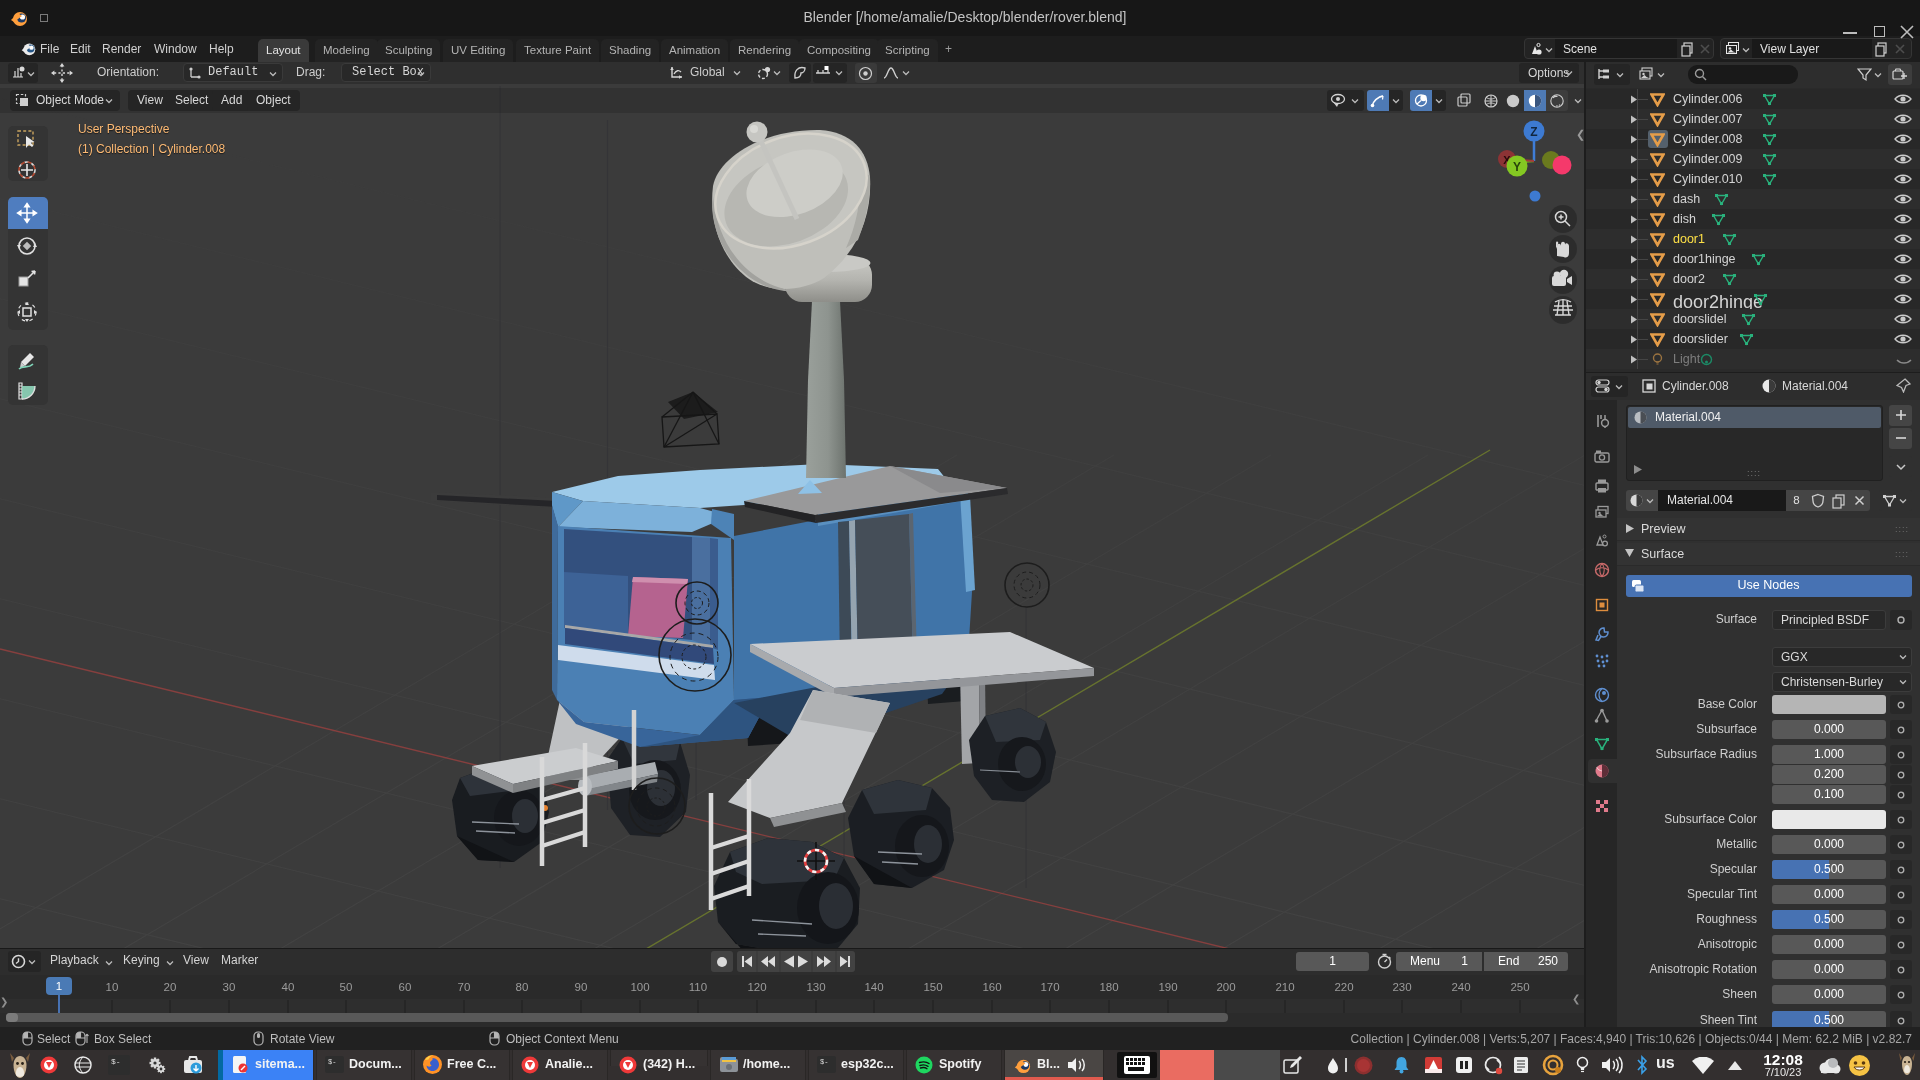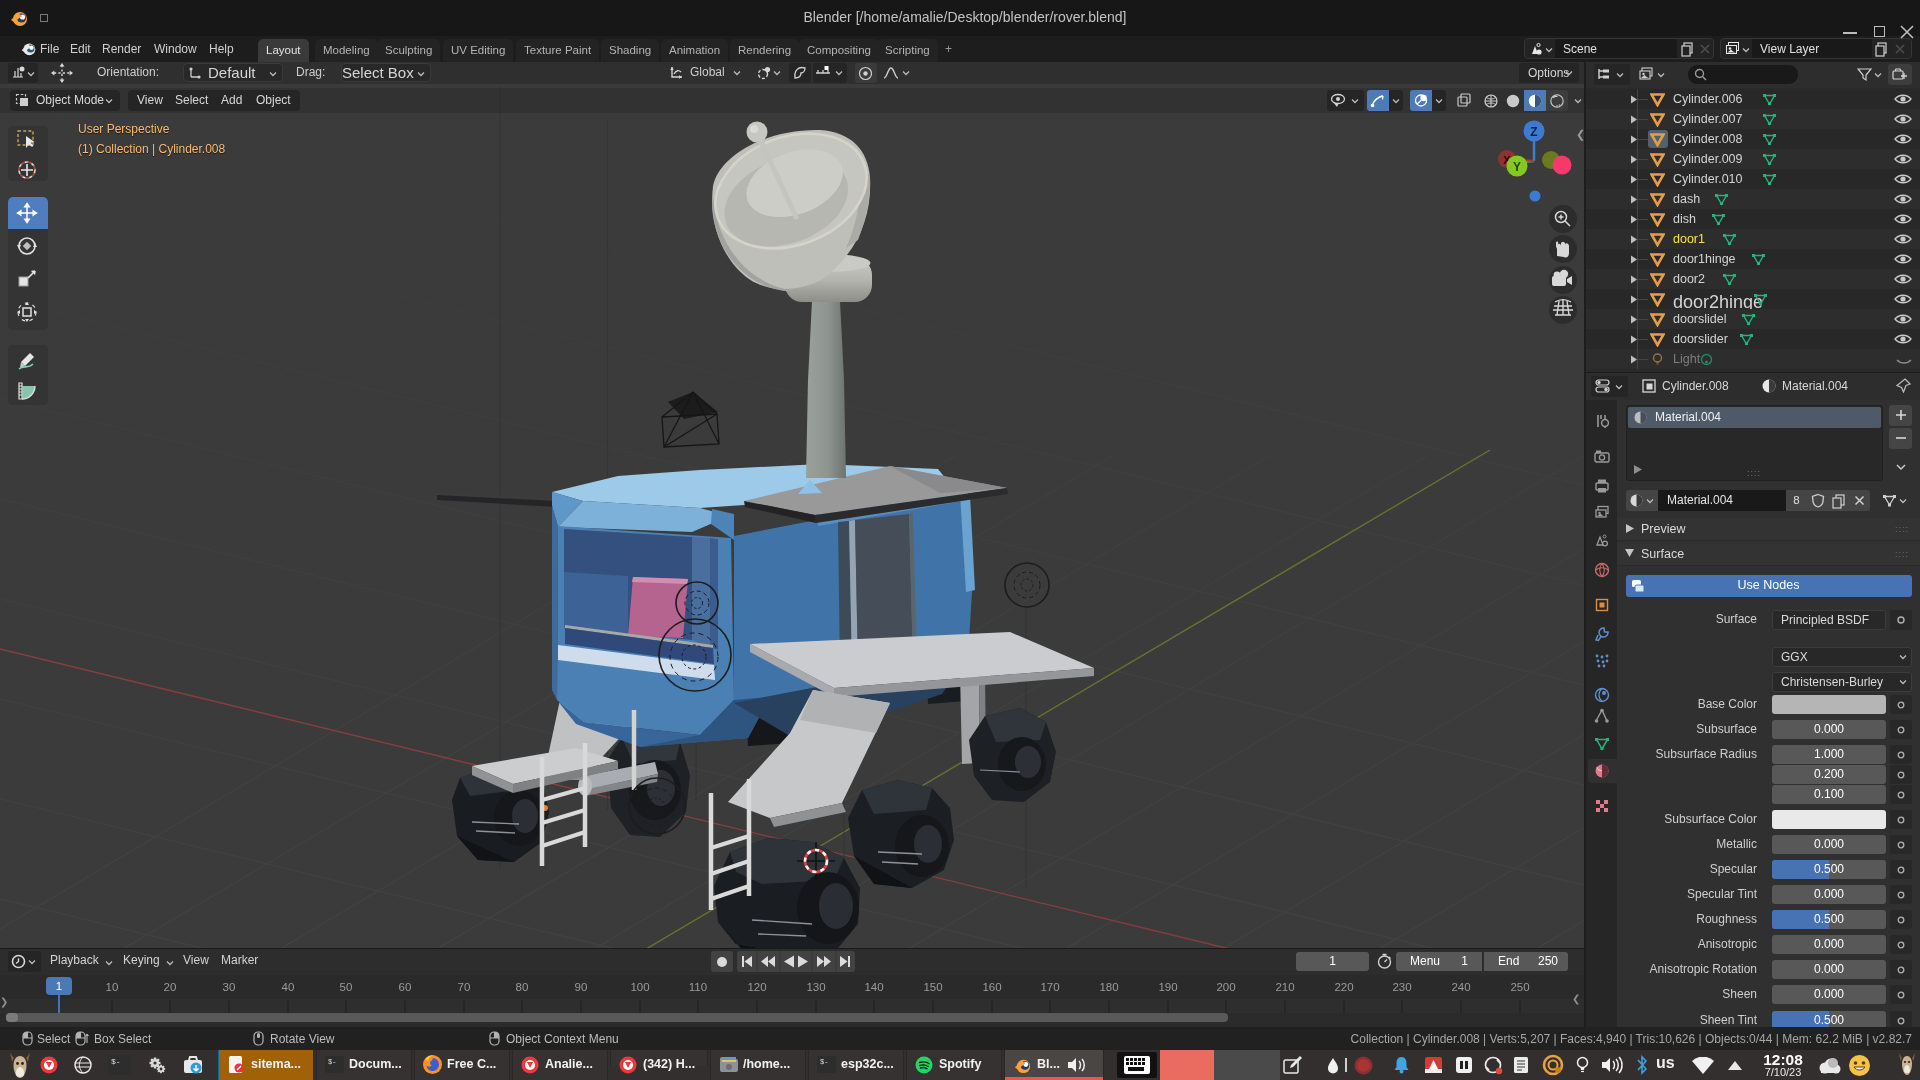--- a/index.html
+++ b/index.html
@@ -11,21 +11,21 @@
   #titlebar { left:0; top:0; width:1920px; height:36px; background:#171717; }
   #titlebar .ttl { left:660px; top:9px; width:610px; text-align:center; color:#c3c3c3; font-size:14px; }
   #menurow { left:0; top:36px; width:1920px; height:26px; background:#1d1d1d; }
   .menu { color:#d0d0d0; font-size:12px; top:6px; }
   .tab { top:3px; height:23px; background:#232323; border-radius:5px 5px 0 0;
      color:#b4b4b4; font-size:11.5px; line-height:23px; padding:0 8px; }
   .tab.active { background:#3a3a3a; color:#e3e3e3; }
   #toolrow { left:0; top:62px; width:1584px; height:22px; background:#2f2f2f;padding-left:33px; }
   .trlabel { color:#cdcdcd; font-size:12px; top:3px; }
   .drop { background:#282828; border:1px solid #3a3a3a; border-radius:4px; color:#d6d6d6;
-     font-size:15px; height:19px; line-height:17px; }
+     font-size:12px; height:19px; line-height:17px;font-family:Liberation Mono, monospace; }
   
   #viewport { left:0; top:84px; width:1584px; height:864px; background:#3b3b3b; }
   #vphead { left:0; top:88px; width:1584px; height:25px; background:rgba(24,24,24,0.25); }
   .pill { background:#252525; border-radius:4px; color:#d8d8d8; font-size:12px;
      height:21px; line-height:21px; }
   .vtxt { color:#fdba74; font-size:12px; text-shadow:0 1px 1px rgba(0,0,0,.6);text-align:center; }
   
   #outliner { left:1586px; top:62px; width:334px; height:310px; background:#2a2a2a; }
   #props { left:1586px; top:373px; width:334px; height:654px; background:#2e2e2e; overflow:hidden; }
   #statusbar { left:0; top:1027px; width:1920px; height:23px; background:#212121; }
@@ -400,21 +400,21 @@
         <circle cx="3" cy="3" r="1.6" fill="#ccc"></circle>
           <circle cx="11" cy="11" r="1.6" fill="#ccc"></circle>
         </svg>
       <span style="margin-left:24px">Default</span>
       <svg class="abs" style="right:5px;top:6px" width="8" height="8" viewBox="0 0 8 8">
           <path d="M1 2.5 L4 5.5 L7 2.5" stroke="#bbb" fill="none" stroke-width="1.3"></path>
         </svg>
     </div>
     <div class="trlabel abs" style="left:296px">Drag:</div>
     <div class="drop abs" style="left:341px;width:90px;top:1px">
-      <span style="">Select Box</span>
+      <span style="margin-left:10px">Select Box</span>
       <svg class="abs" style="right:5px;top:6px" width="8" height="8" viewBox="0 0 8 8">
           <path d="M1 2.5 L4 5.5 L7 2.5" stroke="#bbb" fill="none" stroke-width="1.3"></path>
         </svg>
     </div>
 
     <svg class="abs" style="left:668px;top:3px" width="17" height="17" viewBox="0 0 17 17">
       <path d="M4 2 L4 12 L14 12" stroke="#d5d5d5" stroke-width="1.4" fill="none"></path>
       <path d="M4 2 L2.2 5 L5.8 5 Z M14 12 L11 10.2 L11 13.8 Z" fill="#d5d5d5"></path>
       <path d="M6 9 C8 5, 11 5, 13 7" stroke="#d5d5d5" stroke-width="1.3" fill="none"></path>
       </svg>
@@ -1498,21 +1498,21 @@
         </g>
         <circle cx="7" cy="7" r="1.6" fill="#333"></circle>
         <circle cx="13" cy="13" r="1.4" fill="#333"></circle>
       </svg>
 <svg class="abs" style="left:183px;top:5px" width="20" height="20" viewBox="0 0 20 20">
         <rect x="1" y="5" width="18" height="13" rx="2" fill="#e8e8e8"></rect>
         <path d="M6 5 L7 2 L13 2 L14 5" fill="none" stroke="#e8e8e8" stroke-width="2"></path>
         <circle cx="13" cy="13" r="5.5" fill="#2d9cdb"></circle>
         <path d="M13 10 L13 16 M13 16 L10.5 13.5 M13 16 L15.5 13.5" stroke="#fff" stroke-width="1.4" fill="none"></path>
       </svg>
-<div class="abs" style="left:218px;top:0;width:96px;height:30px;background:#a16207;border-left:1px solid #0369a1;border-right:1px solid #2a2726">
+<div class="abs" style="left:218px;top:0;width:96px;height:30px;background:#3b82f6;border-left:5px solid #0369a1;border-right:1px solid #2a2726">
         <svg class="abs" style="left:8px;top:5px" width="19" height="19" viewBox="0 0 19 19">
           <rect x="2" y="1" width="13" height="17" rx="1.5" fill="#f5f5f5"></rect>
           <circle cx="12" cy="13" r="4.5" fill="#e33"></circle>
           <path d="M10 15 L14 11" stroke="#fff" stroke-width="1.4"></path>
         </svg>
         <div class="abs" style="left:32px;top:7px;color:#f2f2f2;font-size:12.5px;font-weight:bold">sitema...</div>
       </div>
 <div class="abs" style="left:316px;top:0;width:96px;height:30px;background:#363232;border-left:1px solid #2a2726;border-right:1px solid #2a2726">
         <svg class="abs" style="left:8px;top:6px" width="19" height="17" viewBox="0 0 19 17">
           <rect x="0" y="0" width="19" height="17" rx="2" fill="#2d2d2d"></rect>

